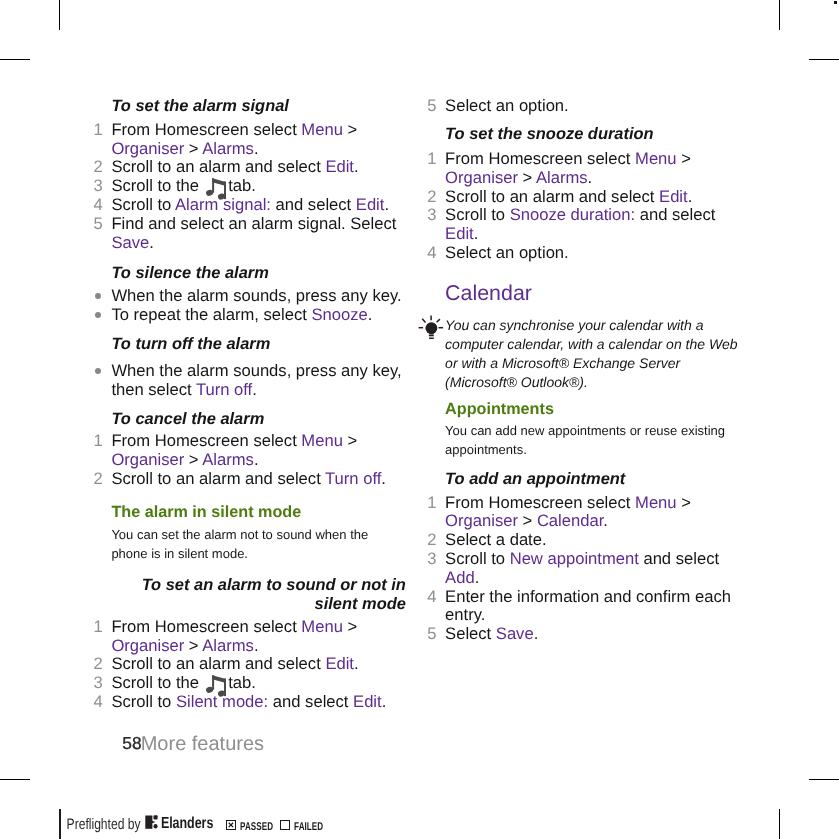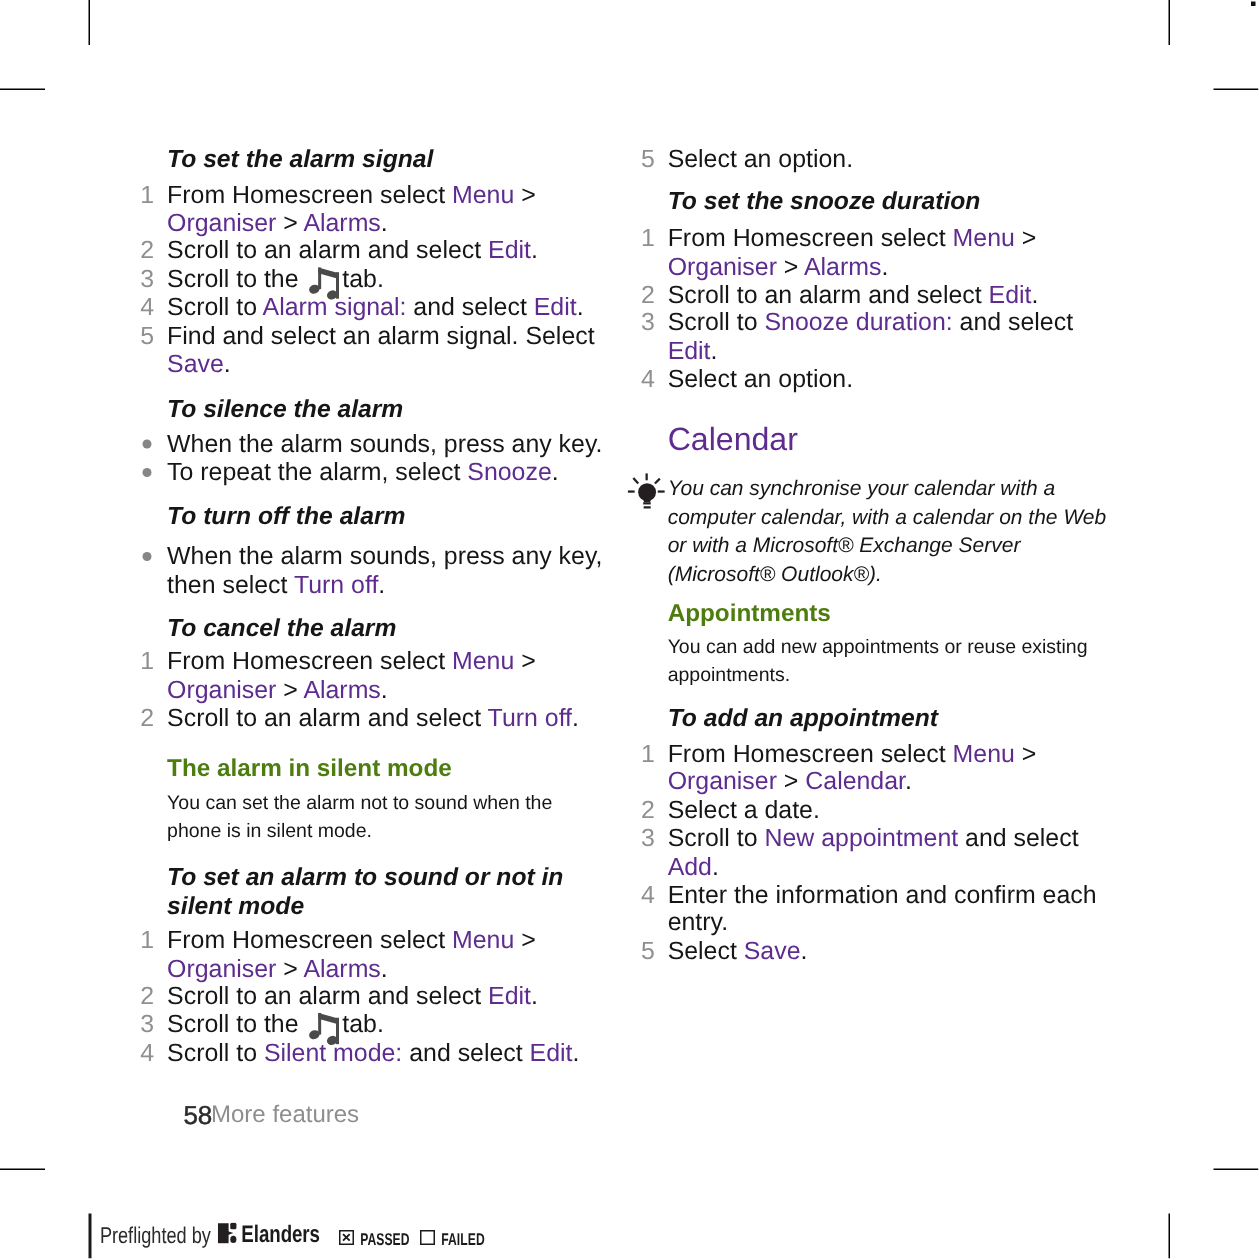--- a/index.html
+++ b/index.html
@@ -28,21 +28,21 @@
   ul.bullets>li>.b{position:absolute;left:2.6px;top:5.7px;width:6.2px;height:6.2px;
       border-radius:50%;background:#868686;font-size:0;line-height:0;}
   .pp{color:#5e2c8f;}
 
   .tip{position:relative;}
   .tip .tiptext{font-style:italic;font-size:14px;line-height:18.8px;color:#161616;
       padding-left:18.8px;display:block;}
   .bulb{position:absolute;left:-10px;top:-2px;width:30px;height:28px;}
 
   .footer-num{position:absolute;color:#2b2b2b;font-size:17.3px;line-height:18.8px;font-weight:normal;-webkit-text-stroke:0.35px #2b2b2b;}
-  .footer-txt{position:absolute;color:#8e8e8e;font-size:16px;line-height:18.8px;}
+  .footer-txt{position:absolute;color:#8e8e8e;font-size:20px;line-height:18.8px;}
 
   .pf-rule{position:absolute;background:#1b1b1b;}
   .pf-label{position:absolute;color:#2a2a2a;font-size:12.1px;line-height:14px;transform:scaleY(1.26);transform-origin:left top;}
   .pf-brand{position:absolute;color:#1b1b1b;font-size:12.5px;line-height:14px;font-weight:bold;letter-spacing:-0.05px;transform:scaleY(1.28);transform-origin:left top;}
   .pf-logo{position:absolute;}
   .pf-chk{position:absolute;box-sizing:border-box;border:1.3px solid #1b1b1b;}
   .pf-state{position:absolute;color:#1b1b1b;font-size:8.1px;line-height:10px;font-weight:bold;letter-spacing:0.05px;transform:scaleY(1.4);transform-origin:left top;}
   .mnote{display:inline-block;width:20px;height:13px;position:relative;vertical-align:baseline;}
 </style>
 </head>
@@ -105,21 +105,21 @@
           <li><span class="n">1</span><span>From Homescreen select </span><span class="pp">Menu</span><span> &gt; </span><span class="pp">Organiser</span><span> &gt; </span><span class="pp">Alarms</span><span>.</span></li>
           <li><span class="n">2</span><span>Scroll to an alarm and select </span><span class="pp">Turn off</span><span>.</span></li>
         </ol>
       </div>
       <div class="block" style="width: 313.3px; top: 502.9px;">
         <h2 class="h2">The alarm in silent mode</h2>
       </div>
       <div class="block" style="width: 313.3px; top: 526px;">
         <p class="para">You can set the alarm not to sound when the phone is in silent mode.</p>
       </div>
-      <div class="block" style="width: 313.3px; top: 576.2px;">
+      <div class="block" style="width: 313.3px; top: 576.2px; text-align: right;">
         <h3 class="h3">To set an alarm to sound or not in silent mode</h3>
       </div>
       <div class="block" style="width: 313.3px; top: 617.8px;">
         <ol class="steps">
           <li><span class="n">1</span><span>From Homescreen select </span><span class="pp">Menu</span><span> &gt; </span><span class="pp">Organiser</span><span> &gt; </span><span class="pp">Alarms</span><span>.</span></li>
           <li><span class="n">2</span><span>Scroll to an alarm and select </span><span class="pp">Edit</span><span>.</span></li>
           <li><span class="n">3</span><span>Scroll to the </span><span class="mnote"><svg width="22" height="22" viewBox="0 0 22 22" style="position:absolute;left:0;top:0px;overflow:visible;">
                 <g fill="#4a4a4a">
                   <path d="M8.2 0.3 L22.0 4.1 L22.0 8.0 L8.2 4.2 Z"></path>
                   <rect x="8.1" y="0.3" width="2.0" height="14.4"></rect>

